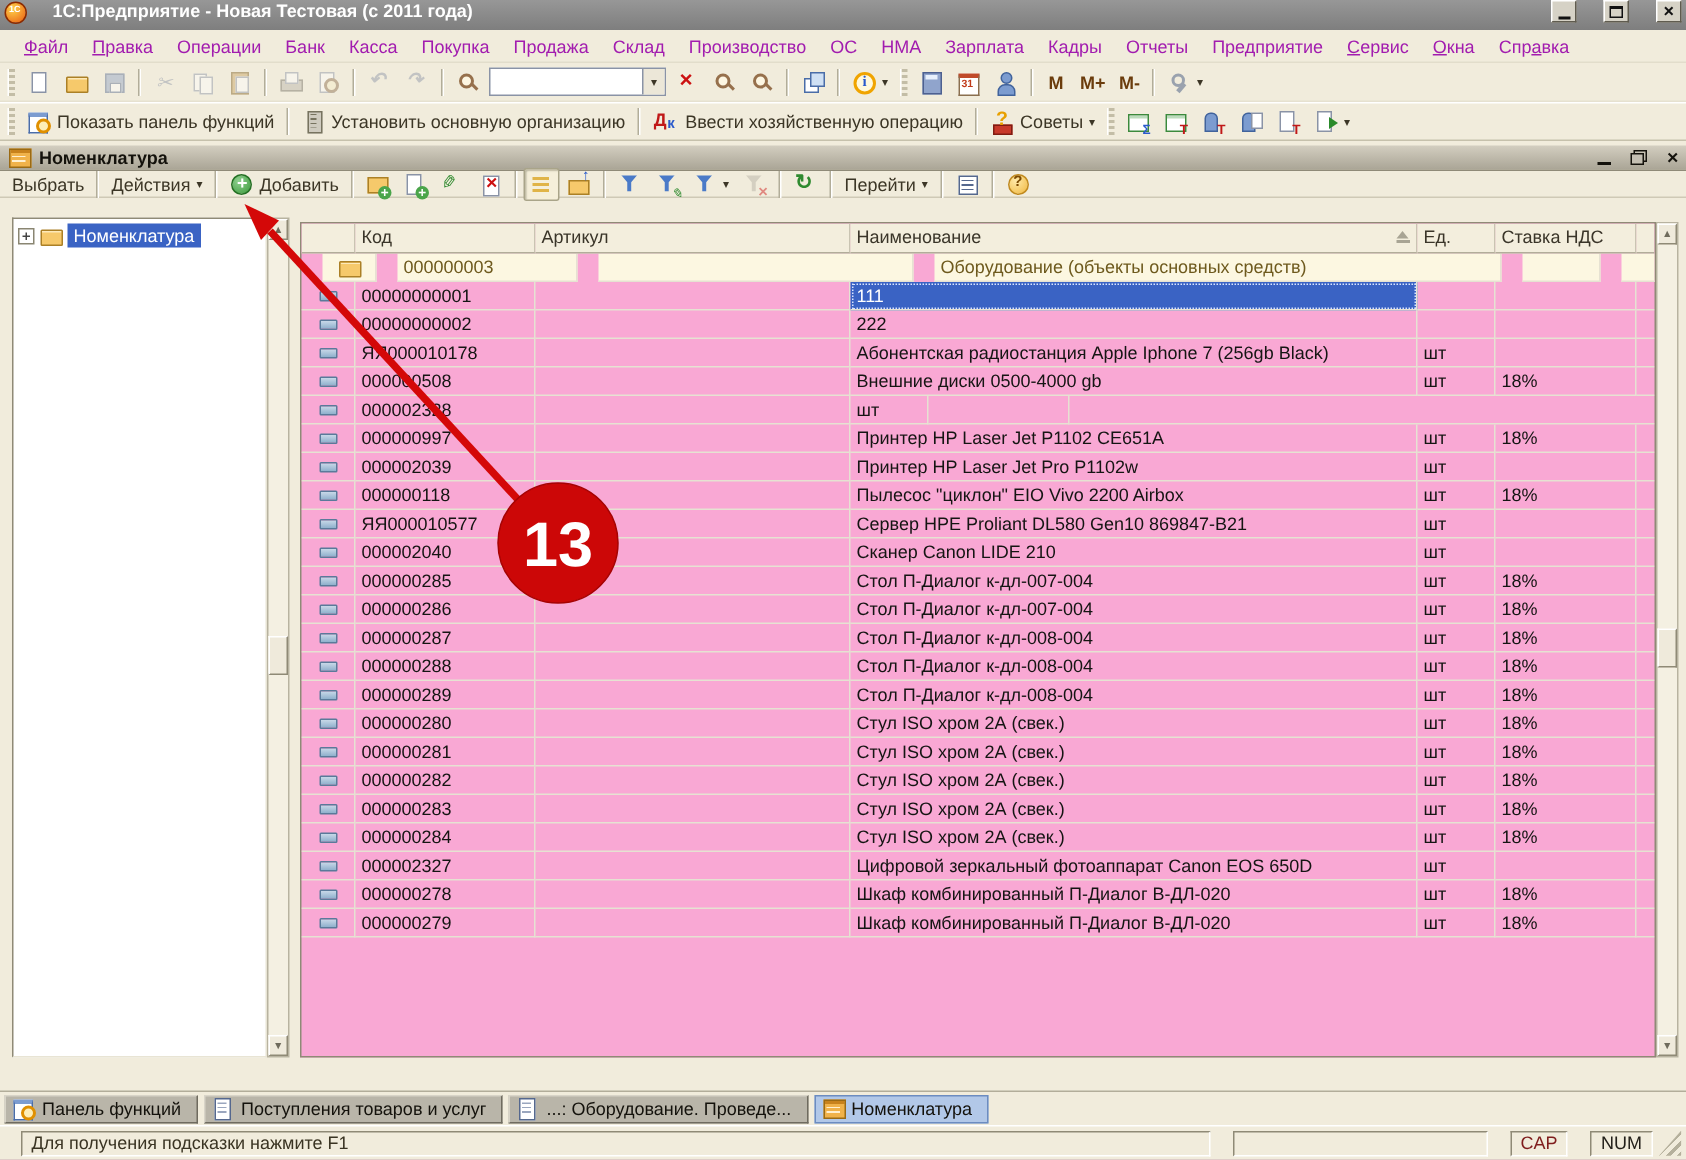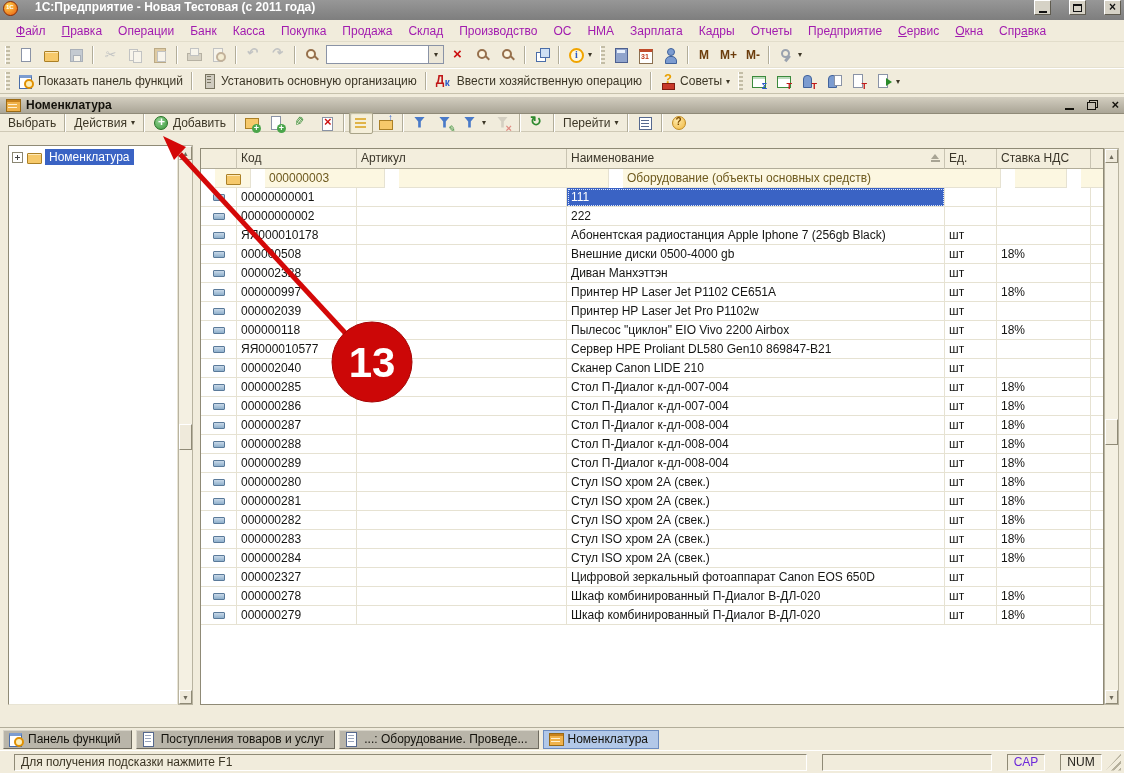--- a/index.html
+++ b/index.html
@@ -132,21 +132,21 @@
   .tree-row{display:flex;align-items:center;gap:3px;padding:1px 1px;}
   .i-expand{position:relative;width:11px;height:11px;border:1px solid #8a8672;background:#fff;flex:none;}
   .i-expand::before{content:"";position:absolute;left:2px;top:4px;width:5px;height:1px;background:#444;}
   .i-expand::after{content:"";position:absolute;left:4px;top:2px;width:1px;height:5px;background:#444;}
   .tree-label.sel{background:#3a63c4;color:#fff;padding:1px 4px;}
   .sb{position:absolute;width:15px;background:#f4f0e2;border:1px solid #b8b3a0;}
   .sb .ar{position:absolute;left:0;width:13px;height:14px;background:#efeadb;border:1px solid;border-color:#fff #8f8a76 #8f8a76 #fff;
           display:flex;align-items:center;justify-content:center;font-size:7px;color:#6f6b5c;}
   .ar.up{top:0;}.ar.dn{bottom:0;}
   .sb .th{position:absolute;left:0;width:13px;height:26px;background:#efeadb;border:1px solid;border-color:#fff #8f8a76 #8f8a76 #fff;}
-  .grid{position:absolute;left:200px;top:8px;width:904px;height:557px;background:#ffffff;border:1px solid #8f8a76;overflow:hidden;}
+  .grid{position:absolute;left:200px;top:8px;width:904px;height:557px;background:#f9a8d4;border:1px solid #8f8a76;overflow:hidden;}
   .hrow{display:flex;height:20px;}
   .hc{background:#f3eedd;border-right:1px solid #c9c4b2;border-bottom:1px solid #b2ad9a;padding:2px 4px;
       color:#3a3529;white-space:nowrap;overflow:hidden;position:relative;flex:none;}
   .trow{display:flex;height:19px;}
   .cell{border-right:1px solid #e6e2d2;border-bottom:1px solid #e6e2d2;padding:2px 4px;white-space:nowrap;
         overflow:hidden;color:#151513;flex:none;display:flex;align-items:center;}
   .c0{width:36px;justify-content:center;padding:0;}
   .c1{width:120px;}.c2{width:210px;}.c3{width:378px;}.c4{width:52px;}.c5{width:94px;}
   .cfill{flex:1;border-right:none;}
   .trow.g .cell{background:#fcf7e1;color:#6e5a1e;margin-left:14px;}
@@ -158,21 +158,21 @@
   .taskbar{position:absolute;left:0;top:727px;width:100%;height:23px;border-top:1px solid #b2ad9a;
            background:#f1ecdc;display:flex;align-items:center;padding:2px 3px;gap:4px;text-align:center;}
   .tab{height:19px;display:flex;align-items:center;gap:4px;padding:0 10px 0 4px;background:#b9b5a9;
        border:1px solid;border-color:#d8d4c8 #6f6b5f #6f6b5f #d8d4c8;color:#14120c;white-space:nowrap;}
   .tab.active{background:#b2c8e8;border-color:#6c8cc0;}
   .status{position:absolute;left:0;top:750px;width:100%;height:23px;background:#f1ecdc;border-top:1px solid #fff;
           display:flex;align-items:center;gap:4px;padding:2px 3px;color:#3a3423;}
   .spanel{height:17px;border:1px solid;border-color:#8f8a76 #fff #fff #8f8a76;display:flex;align-items:center;padding:0 6px;white-space:nowrap;margin-left:11px;}
   .s-hint{flex:1;}
   .s-extra{width:170px;}
-  .s-cap{width:38px;justify-content:center;color:#6d28d9;}
+  .s-cap{width:38px;justify-content:center;color:#7f1d1d;}
   .s-num{width:42px;justify-content:center;color:#23201a;}
   .s-grip{width:15px;height:17px;background:repeating-linear-gradient(135deg,#b5b09c 0 2px,#f1ecdc 2px 5px);
           clip-path:polygon(100% 0,100% 100%,0 100%);}
   
   .ann{position:absolute;left:0;top:0;width:1124px;height:773px;pointer-events:none;z-index:50;}
 </style>
 </head>
 <body>
 
 <div id="root">
@@ -499,21 +499,20 @@
               <div class="cell c4">шт</div>
               <div class="cell c5">18%</div>
               <div class="cell cfill"></div>
             </div>
             <div class="trow">
               <div class="cell c0">
                 <i class="ti i-item"></i>
               </div>
               <div class="cell c1">000002328</div>
               <div class="cell c2"></div>
-              <div class="cell c3">Диван Манхэттэн</div>
               <div class="cell c4">шт</div>
               <div class="cell c5"></div>
               <div class="cell cfill"></div>
             </div>
             <div class="trow">
               <div class="cell c0">
                 <i class="ti i-item"></i>
               </div>
               <div class="cell c1">000000997</div>
               <div class="cell c2"></div>

